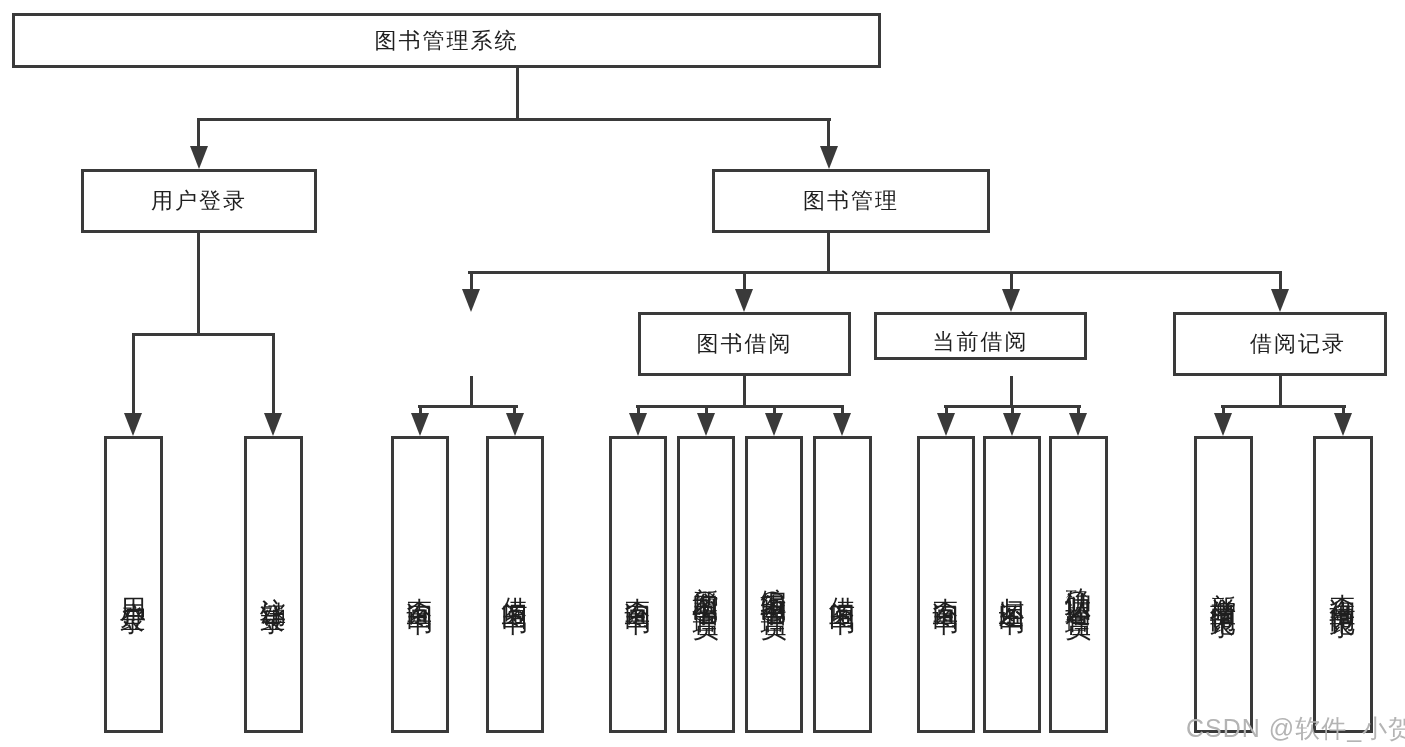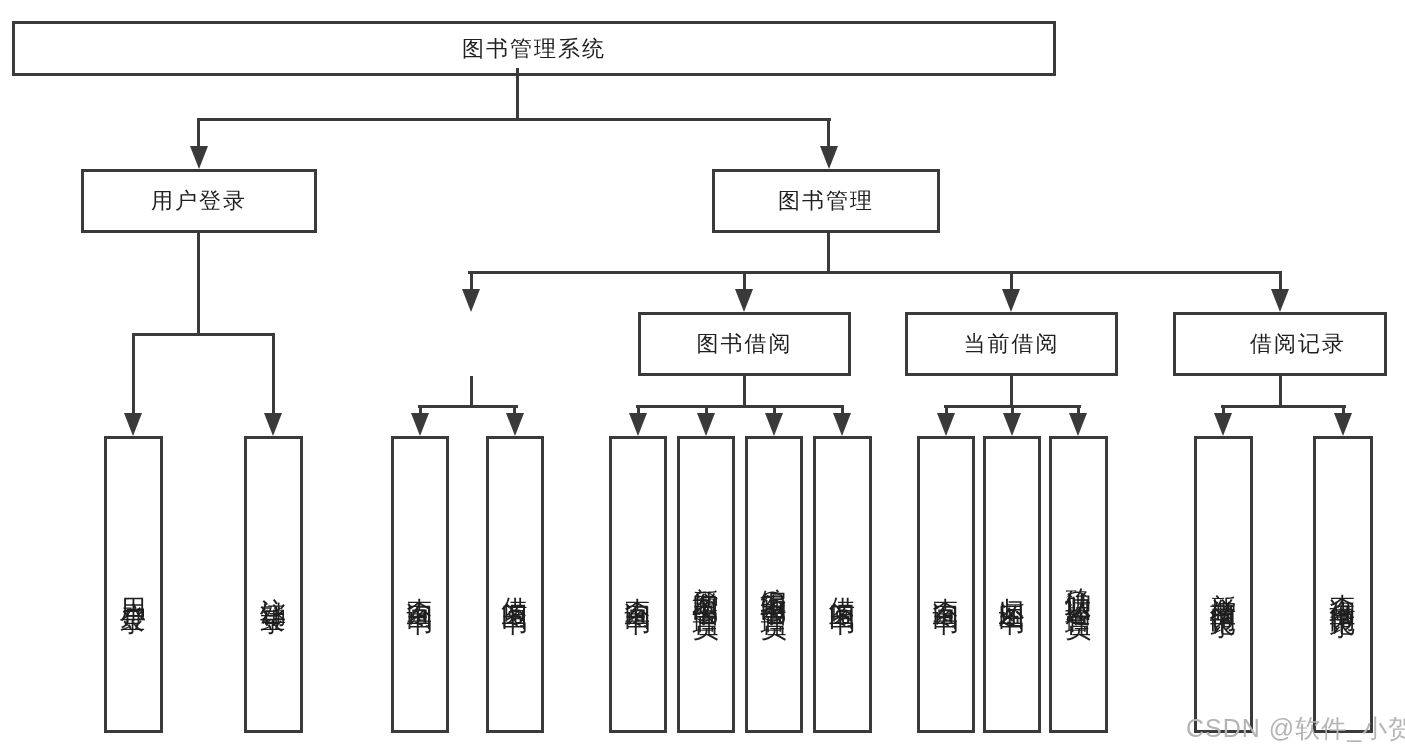--- a/index.html
+++ b/index.html
@@ -58,35 +58,35 @@
     letter-spacing: 1px;
     z-index: 5;
     white-space: nowrap;
   }
 </style>
 </head>
 <body>
 
 <div class="canvas" style="--line: #3a3a3a; --text: #1f1f1f; background: rgb(255, 255, 255);">
 
-  <div class="box hbox" style="left:12px; top:21px; width:1044px; height:55px;">
+  <div class="box hbox" style="left:12px; top:13px; width:869px; height:55px;">
     <span class="label">图书管理系统</span>
   </div>
 
   <div class="line" style="left:516px; top:68px; width:3px; height:52px;"></div>
   <div class="line" style="left:197px; top:118px; width:634px; height:3px;"></div>
   <div class="line" style="left:197px; top:118px; width:3px; height:31px;"></div>
   <div class="arrow" style="left:190px; top:146px;"></div>
   <div class="line" style="left:827px; top:118px; width:3px; height:31px;"></div>
   <div class="arrow" style="left:820px; top:146px;"></div>
 
   <div class="box hbox" style="left:81px; top:169px; width:236px; height:64px;">
     <span class="label">用户登录</span>
   </div>
-  <div class="box hbox" style="left:712px; top:169px; width:228px; height:64px;">
+  <div class="box hbox" style="left:712px; top:169px; width:278px; height:64px;">
     <span class="label">图书管理</span>
   </div>
 
   <div class="line" style="left:197px; top:233px; width:3px; height:103px;"></div>
   <div class="line" style="left:132px; top:333px; width:143px; height:3px;"></div>
   <div class="line" style="left:132px; top:333px; width:3px; height:82px;"></div>
   <div class="arrow" style="left:124px; top:413px;"></div>
   <div class="line" style="left:272px; top:333px; width:3px; height:82px;"></div>
   <div class="arrow" style="left:264px; top:413px;"></div>
 
@@ -97,21 +97,21 @@
   <div class="line" style="left:743px; top:271px; width:3px; height:20px;"></div>
   <div class="arrow" style="left:735px; top:289px;"></div>
   <div class="line" style="left:1010px; top:271px; width:3px; height:20px;"></div>
   <div class="arrow" style="left:1002px; top:289px;"></div>
   <div class="line" style="left:1279px; top:271px; width:3px; height:20px;"></div>
   <div class="arrow" style="left:1271px; top:289px;"></div>
 
   <div class="box hbox" style="left:638px; top:312px; width:213px; height:64px;text-align:right;">
     <span class="label">图书借阅</span>
   </div>
-  <div class="box hbox" style="left:905px; top:312px; width:213px; height:64px;">
+  <div class="box hbox" style="left:874px; top:312px; width:213px; height:48px;align-items:flex-end;">
     <span class="label">当前借阅</span>
   </div>
   <div class="box hbox" style="left:1173px; top:312px; width:214px; height:64px;padding-left:36px;">
     <span class="label">借阅记录</span>
   </div>
 
   <div class="line" style="left:470px; top:376px; width:3px; height:32px;"></div>
   <div class="line" style="left:418px; top:405px; width:100px; height:3px;"></div>
   <div class="line" style="left:419px; top:405px; width:3px; height:12px;"></div>
   <div class="arrow" style="left:411px; top:413px;"></div>

